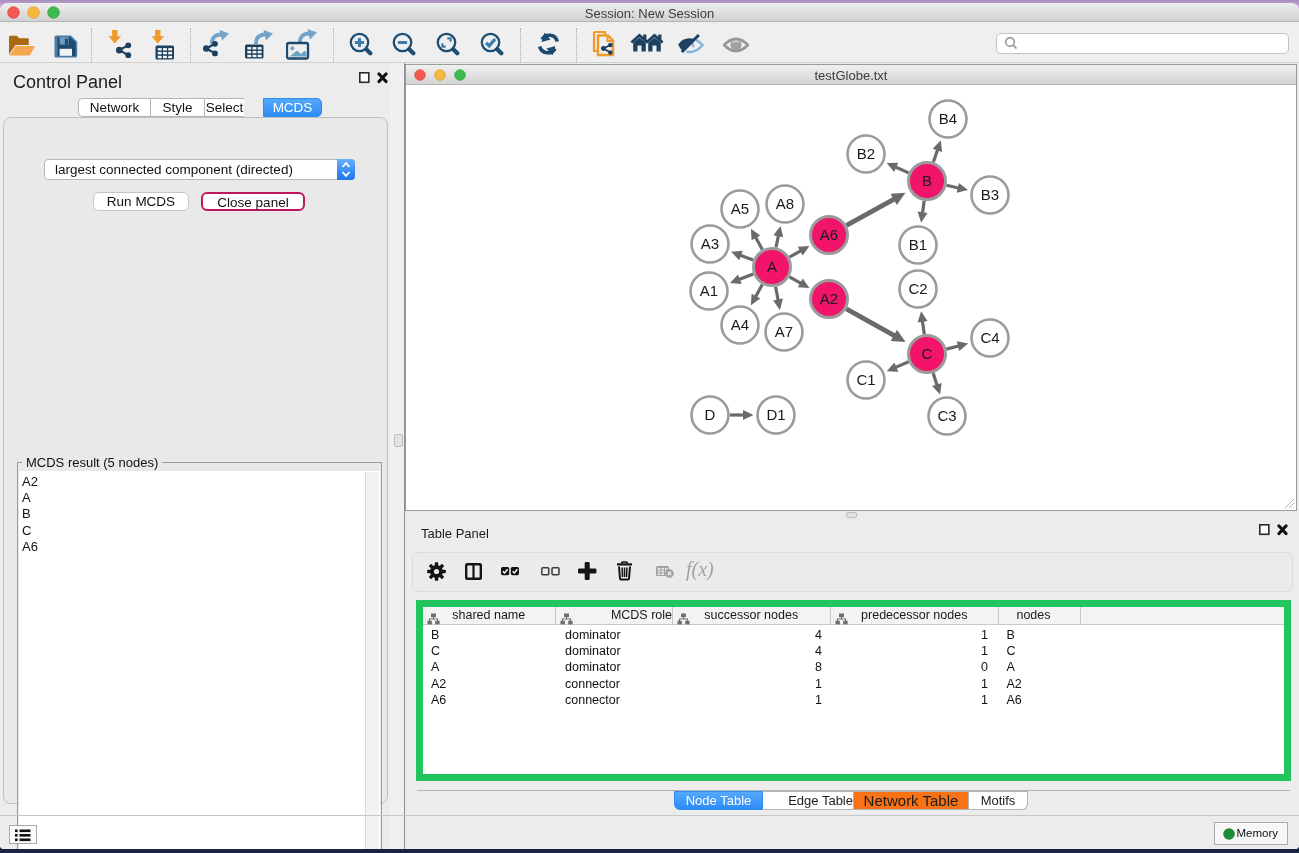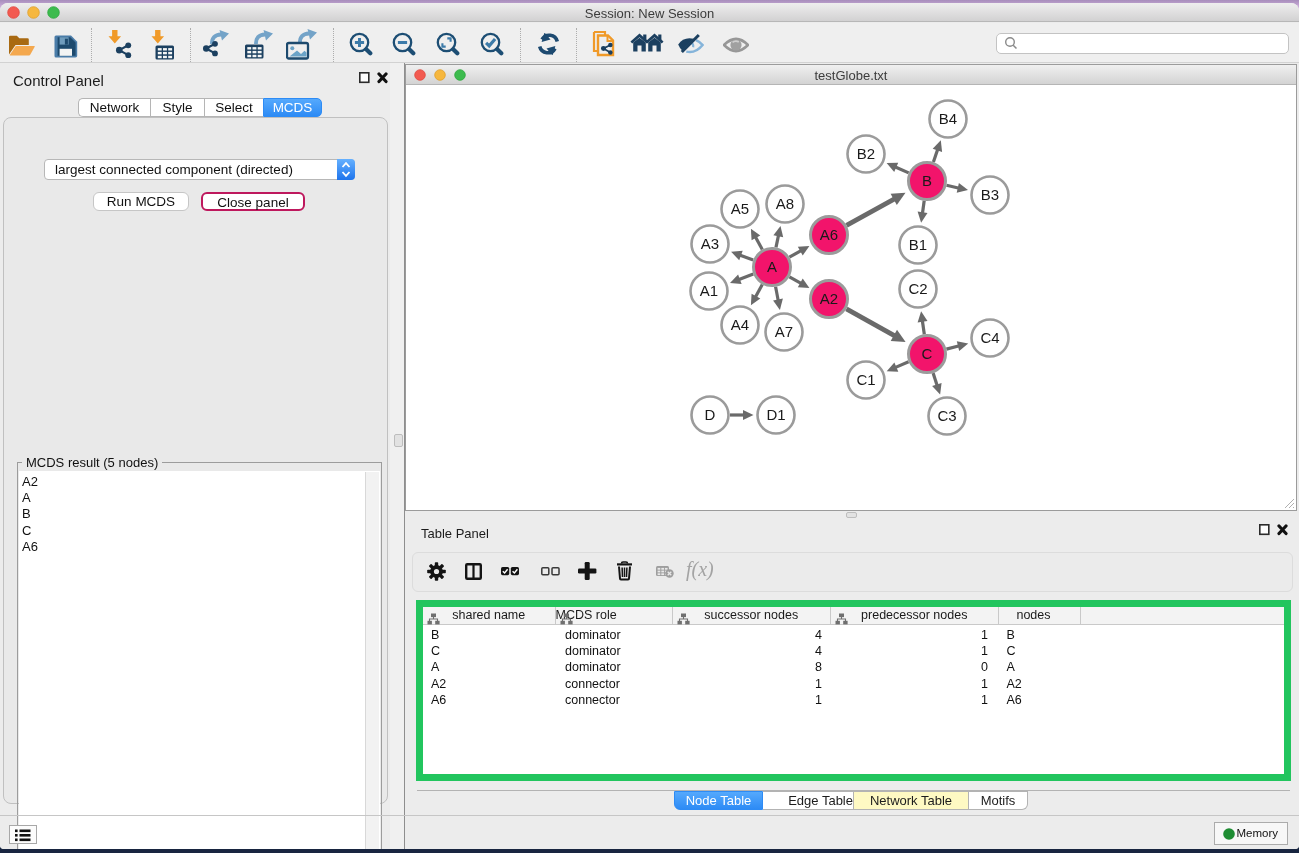--- a/index.html
+++ b/index.html
@@ -160,31 +160,31 @@
       <circle cx="13" cy="8" r="5.6" fill="#a0a0a0"></circle>
       <path d="M9.5 5.4 q3 -2.4 6.3 -0.4" stroke="#cfcfcf" stroke-width="1.8" fill="none"></path>
     </svg>
     <div class="abs" style="left:996px;top:30px;width:293px;height:21px;background:#fff;border:1px solid #c3c3c3;border-radius:5px">
       <svg width="16" height="15" style="position:absolute;left:7px;top:2px" xmlns="http://www.w3.org/2000/svg">
         <circle cx="6" cy="6" r="4.3" fill="none" stroke="#8a8a8a" stroke-width="1.4"></circle>
         <line x1="9.2" y1="9.2" x2="12.5" y2="12.5" stroke="#8a8a8a" stroke-width="1.5"></line>
       </svg>
     </div>
     <div id="content">
-      <div class="abs" style="left:13px;top:9px;font-size:15px;color:#1c1c1c">Control Panel</div>
+      <div class="abs" style="left:13px;top:9px;font-size:18px;color:#1c1c1c">Control Panel</div>
       <svg class="abs" style="left:359px;top:9px" width="30" height="12" xmlns="http://www.w3.org/2000/svg">
         <rect x="0.8" y="0.8" width="9" height="9.5" fill="#fdfdfd" stroke="#2b2b2b" stroke-width="1.6"></rect>
         <path d="M20 2 L27 9.5 M27 2 L20 9.5" stroke="#111" stroke-width="3.2" stroke-linecap="round"></path>
       </svg>
       <div class="abs" style="left:3px;top:54px;width:385px;height:687px;background:#e9e9e9;border:1px solid #c0c0c0;border-radius:8px"></div>
       <div class="abs" style="left:0;top:0;width:390px;height:60px">
         <div class="abs" style="left:78px;top:35px;width:244px;height:19px;border-radius:5px;"></div>
         <div class="abs" style="left:78px;top:35px;width:72px;height:19px;background:#fff;border:1px solid #b5b5b5;border-right:none;border-radius:5px 0 0 5px;text-align:center;font-size:13.5px;line-height:18px;color:#111">Network</div>
         <div class="abs" style="left:150px;top:35px;width:54px;height:19px;background:#fff;border:1px solid #b5b5b5;border-right:none;text-align:center;font-size:13.5px;line-height:18px;color:#111">Style</div>
-        <div class="abs" style="left:204px;top:35px;width:59px;height:19px;background:#fff;border:1px solid #b5b5b5;border-right:none;text-align:center;font-size:13.5px;line-height:18px;color:#111">Select</div>
+        <div class="abs" style="left:204px;top:35px;width:40px;height:19px;background:#fff;border:1px solid #b5b5b5;border-right:none;text-align:center;font-size:13.5px;line-height:18px;color:#111">Select</div>
         <div class="abs" style="left:263px;top:35px;width:59px;height:19px;background:linear-gradient(#55a9fd,#2d8bf5);border:1px solid #2d8bf5;border-radius:0 5px 5px 0;text-align:center;font-size:13.5px;line-height:18px;color:#fff">MCDS</div>
       </div>
       <div class="abs" style="left:44px;top:96px;width:311px;height:21px;background:#fff;border:1px solid #b7b7b7;border-radius:4px;font-size:13.5px;line-height:19px;color:#111;padding-left:10px">largest connected component (directed)<div class="abs" style="right:-1px;top:-1px;width:18px;height:21px;background:linear-gradient(#66b1ff,#1e74ec);border-radius:0 4px 4px 0"><svg width="18" height="21" xmlns="http://www.w3.org/2000/svg">
             <path d="M5.5 8 L9 4.2 L12.5 8" stroke="#fff" stroke-width="1.8" fill="none"></path>
             <path d="M5.5 13 L9 16.8 L12.5 13" stroke="#fff" stroke-width="1.8" fill="none"></path>
           </svg></div></div>
       <div class="abs" style="left:93px;top:129px;width:96px;height:19px;background:#fff;border:1px solid #c6c6c6;border-radius:6px;text-align:center;font-size:13.5px;line-height:17px;color:#111">Run MCDS</div>
       <div class="abs" style="left:201px;top:129px;width:104px;height:19px;background:#fff;border:2px solid #be185d;border-radius:6px;text-align:center;font-size:13.5px;line-height:17px;color:#111">Close panel</div>
       <div class="abs" style="left:17px;top:399px;width:365px;height:403px;border:1px solid #9c9c9c">
         <div class="abs" style="left:4px;top:-8px;background:#e9e9e9;padding:0 4px;font-size:13px;color:#111">MCDS result (5 nodes)</div>
@@ -361,21 +361,21 @@
       <div class="abs" style="left:686px;top:495px;font-family:'Liberation Serif',serif;font-style:italic;font-size:20px;color:#a3a3a3">f(x)</div>
       <div class="abs" style="left:416px;top:537px;width:875px;height:181px;background:#fff;border:7px solid #22c55e">
         <div class="abs" style="left:0;top:0;width:100%;height:18px;background:#f3f3f3;border-bottom:1px solid #c9c9c9"></div>
         <div class="abs" style="left:0.0px;top:0;width:132.5px;height:18px;border-right:1px solid #c9c9c9;box-sizing:border-box;text-align:center;font-size:12.5px;line-height:17px;color:#1a1a1a;">shared name</div>
         <div class="abs" style="left:4.0px;top:3px"><svg width="13" height="12" viewBox="0 0 13 12" style="vertical-align:-1px" xmlns="http://www.w3.org/2000/svg">
             <rect x="4" y="0.5" width="5" height="3.6" fill="#6f6f6f"></rect>
             <path d="M6.5 4 V6 M2.5 8 V6 H10.5 V8" stroke="#6f6f6f" stroke-width="1.1" fill="none"></path>
             <rect x="0.5" y="7.8" width="4.4" height="3.6" fill="#6f6f6f"></rect>
             <rect x="8.2" y="7.8" width="4.4" height="3.6" fill="#6f6f6f"></rect>
           </svg></div>
-        <div class="abs" style="left:132.5px;top:0;width:117.5px;height:18px;border-right:1px solid #c9c9c9;box-sizing:border-box;text-align:left;font-size:12.5px;line-height:17px;color:#1a1a1a;">MCDS role</div>
+        <div class="abs" style="left:132.5px;top:0;width:117.5px;height:18px;border-right:1px solid #c9c9c9;box-sizing:border-box;text-align:right;font-size:12.5px;line-height:17px;color:#1a1a1a;">MCDS role</div>
         <div class="abs" style="left:136.5px;top:3px"><svg width="13" height="12" viewBox="0 0 13 12" style="vertical-align:-1px" xmlns="http://www.w3.org/2000/svg">
             <rect x="4" y="0.5" width="5" height="3.6" fill="#6f6f6f"></rect>
             <path d="M6.5 4 V6 M2.5 8 V6 H10.5 V8" stroke="#6f6f6f" stroke-width="1.1" fill="none"></path>
             <rect x="0.5" y="7.8" width="4.4" height="3.6" fill="#6f6f6f"></rect>
             <rect x="8.2" y="7.8" width="4.4" height="3.6" fill="#6f6f6f"></rect>
           </svg></div>
         <div class="abs" style="left:250.0px;top:0;width:157.5px;height:18px;border-right:1px solid #c9c9c9;box-sizing:border-box;text-align:center;font-size:12.5px;line-height:17px;color:#1a1a1a;">successor nodes</div>
         <div class="abs" style="left:254.0px;top:3px"><svg width="13" height="12" viewBox="0 0 13 12" style="vertical-align:-1px" xmlns="http://www.w3.org/2000/svg">
             <rect x="4" y="0.5" width="5" height="3.6" fill="#6f6f6f"></rect>
             <path d="M6.5 4 V6 M2.5 8 V6 H10.5 V8" stroke="#6f6f6f" stroke-width="1.1" fill="none"></path>
@@ -412,21 +412,21 @@
         <div class="abs" style="left:583.5px;top:69.60000000000001px;font-size:12.5px;color:#111">A2</div>
         <div class="abs" style="left:8px;top:85.80000000000001px;font-size:12.5px;color:#111">A6</div>
         <div class="abs" style="left:142px;top:85.80000000000001px;font-size:12.5px;color:#111">connector</div>
         <div class="abs" style="left:250px;top:85.80000000000001px;width:149px;text-align:right;font-size:12.5px;color:#111">1</div>
         <div class="abs" style="left:407px;top:85.80000000000001px;width:158px;text-align:right;font-size:12.5px;color:#111">1</div>
         <div class="abs" style="left:583.5px;top:85.80000000000001px;font-size:12.5px;color:#111">A6</div>
       </div>
       <div class="abs" style="left:417px;top:727px;width:873px;height:1px;background:#b3b3b3"></div>
       <div class="abs" style="left:674px;top:728px;width:89px;height:19px;background:linear-gradient(#55a9fd,#2d8bf5);color:#fff;border:1px solid #2d8bf5;border-radius:0 0 0 6px;text-align:center;font-size:13px;line-height:18px">Node Table</div>
       <div class="abs" style="left:763px;top:728px;width:91px;height:19px;background:#fff;color:#1c1c1c;border:1px solid #b3b3b3;border-left:none;text-align:right;font-size:13px;line-height:18px">Edge Table</div>
-      <div class="abs" style="left:854px;top:728px;width:115px;height:19px;background:#fef9c3;color:#1c1c1c;border:1px solid #b3b3b3;border-left:none;text-align:center;font-size:13px;line-height:18px">Network Table</div>
+      <div class="abs" style="left:854px;top:728px;width:115px;height:19px;background:#f97316;color:#1c1c1c;border:1px solid #b3b3b3;border-left:none;text-align:center;font-size:15px;line-height:18px">Network Table</div>
       <div class="abs" style="left:969px;top:728px;width:59px;height:19px;background:#fff;color:#1c1c1c;border:1px solid #b3b3b3;border-left:none;border-radius:0 0 6px 0;text-align:center;font-size:13px;line-height:18px">Motifs</div>
       <div class="abs" style="left:0;top:752px;width:1299px;height:1px;background:#c6c6c6"></div>
       <div class="abs" style="left:9px;top:762px;width:28px;height:19px;background:#fcfcfc;border:1px solid #a8a8a8">
         <svg width="16" height="13" style="position:absolute;left:5px;top:3px" xmlns="http://www.w3.org/2000/svg" fill="#111">
           <rect x="0" y="0.5" width="2.6" height="2.6"></rect>
           <rect x="4.5" y="0.5" width="11" height="2.6"></rect>
           <rect x="0" y="5" width="2.6" height="2.6"></rect>
           <rect x="4.5" y="5" width="11" height="2.6"></rect>
           <rect x="0" y="9.5" width="2.6" height="2.6"></rect>
           <rect x="4.5" y="9.5" width="11" height="2.6"></rect>

